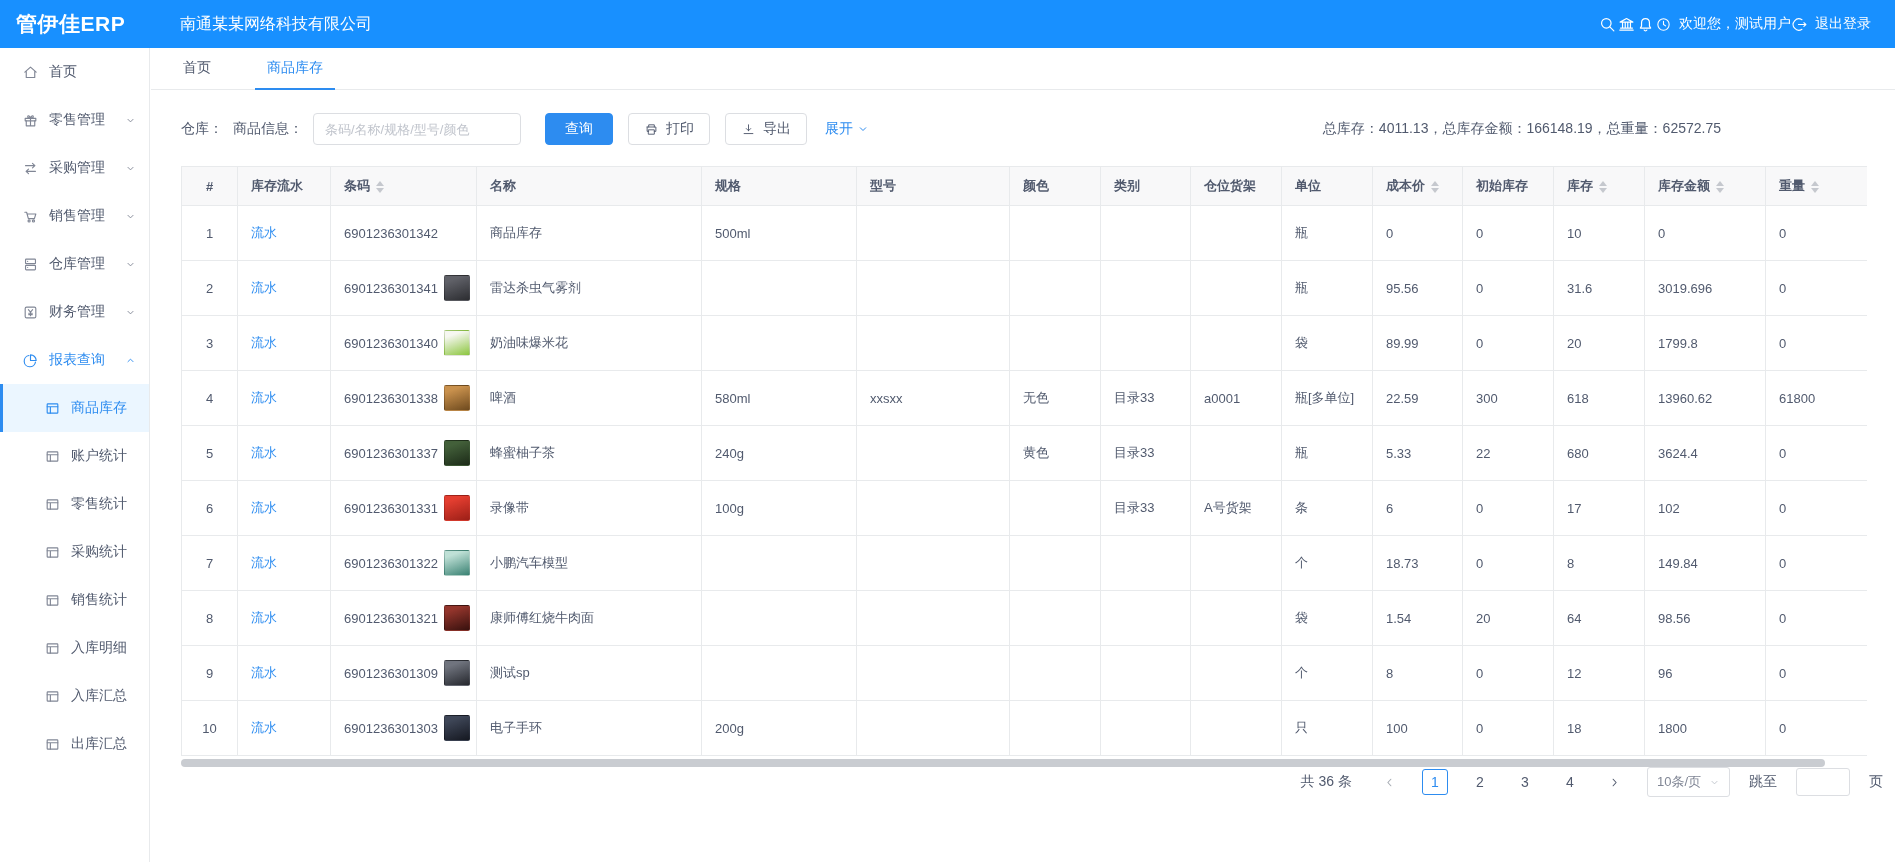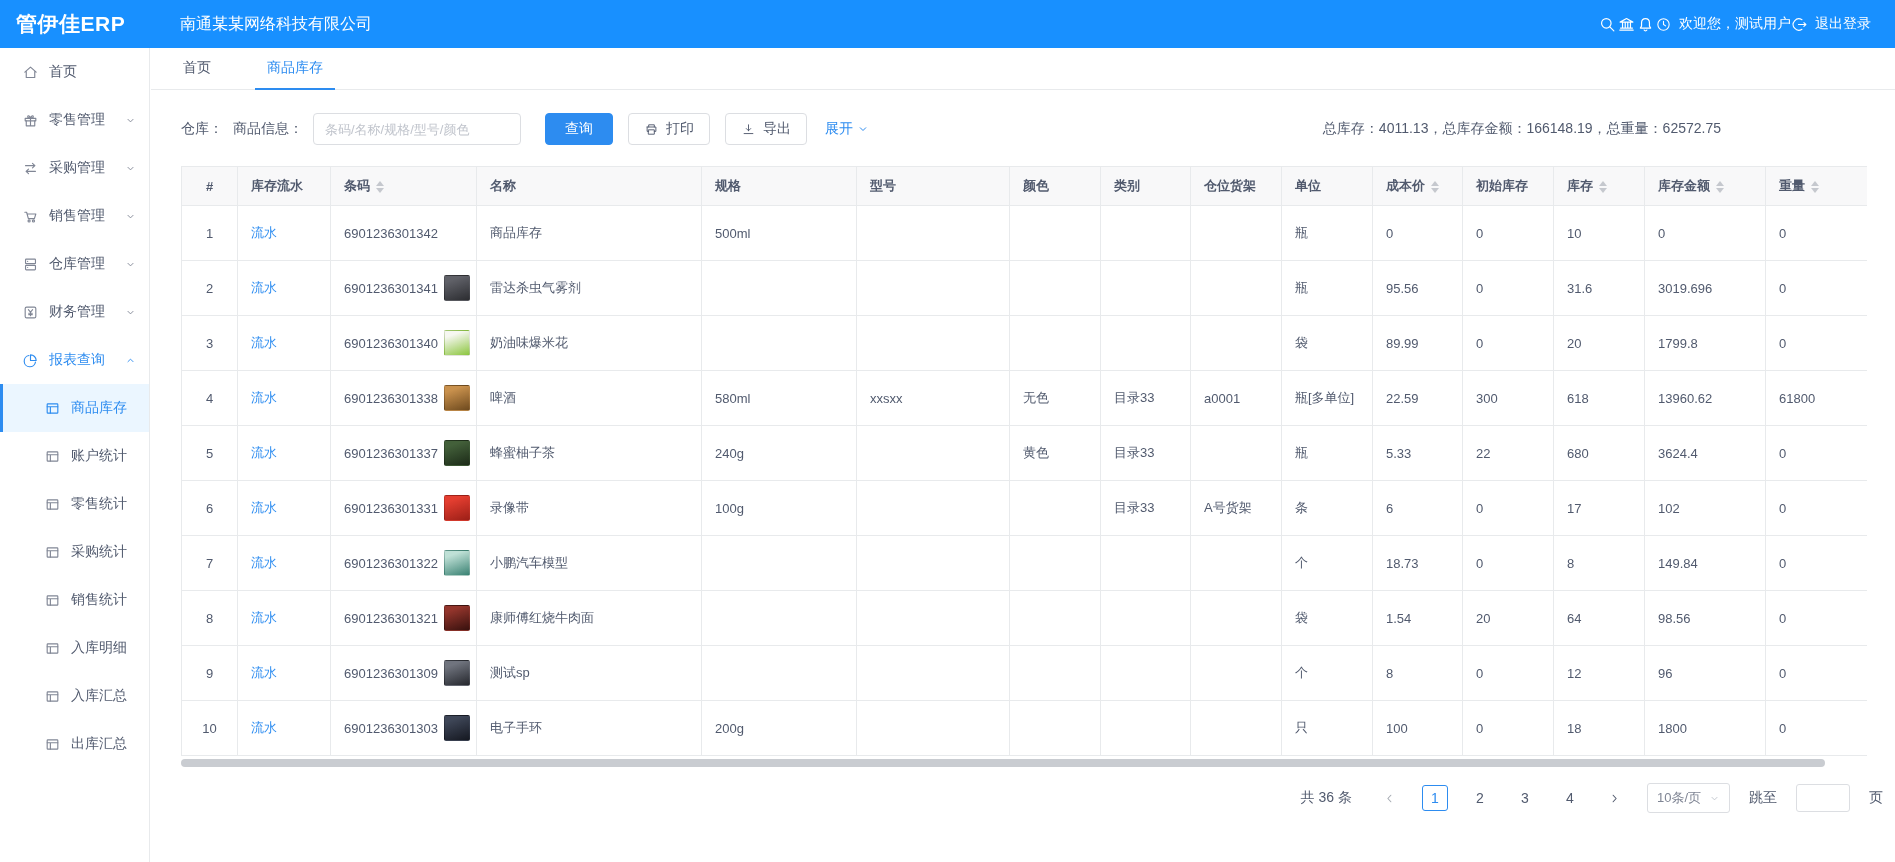--- a/index.html
+++ b/index.html
@@ -65,21 +65,21 @@
   .flow-link{color:#2d8cf0;cursor:pointer;}
   .bc-cell{display:flex;align-items:center;justify-content:space-between;gap:6px;}
   .thumb{width:26px;height:26px;border-radius:2px;flex:none;border:1px solid rgba(0,0,0,.08);box-sizing:border-box;cursor:pointer;}
   .caret{display:inline-flex;flex-direction:column;gap:2px;margin-left:6px;vertical-align:middle;cursor:pointer;}
   .caret i{width:0;height:0;border-left:4px solid transparent;border-right:4px solid transparent;display:block;}
   .caret .up{border-bottom:5px solid #c5c8ce;}
   .caret .dn{border-top:5px solid #c5c8ce;}
   
   .hscrollbar{height:8px;margin-top:3px;position:relative;width:100%;cursor:pointer;}
   .hthumb{position:absolute;left:0;top:0;height:8px;width:97.5%;background:#c9ccd1;border-radius:4px;}
-  .pagination{display:flex;align-items:center;justify-content:flex-end;gap:19px;margin-top:16px;
+  .pagination{display:flex;align-items:center;justify-content:flex-end;gap:19px;
               margin-right:-16px;font-size:14px;color:#515a6e;}
   .pg-total{margin-right:6px;}
   .pg-btn{min-width:26px;height:26px;display:inline-flex;align-items:center;justify-content:center;
           cursor:pointer;border-radius:3px;font-size:14px;box-sizing:border-box;}
   .pg-arrow svg{width:13px;height:13px;fill:none;stroke:#a6abb3;stroke-width:2;stroke-linecap:round;stroke-linejoin:round;}
   .pg-arrow.next svg{stroke:#515a6e;}
   .pg-num.current{border:1px solid #2d8cf0;color:#2d8cf0;}
   .pg-select{height:28px;border:1px solid #dcdee2;border-radius:3px;padding:0 9px;display:inline-flex;
              align-items:center;gap:8px;color:#808695;font-size:13px;cursor:pointer;background:#fff;}
   .pg-select svg{width:11px;height:11px;fill:none;stroke:#c0c4cc;stroke-width:2;stroke-linecap:round;stroke-linejoin:round;}

